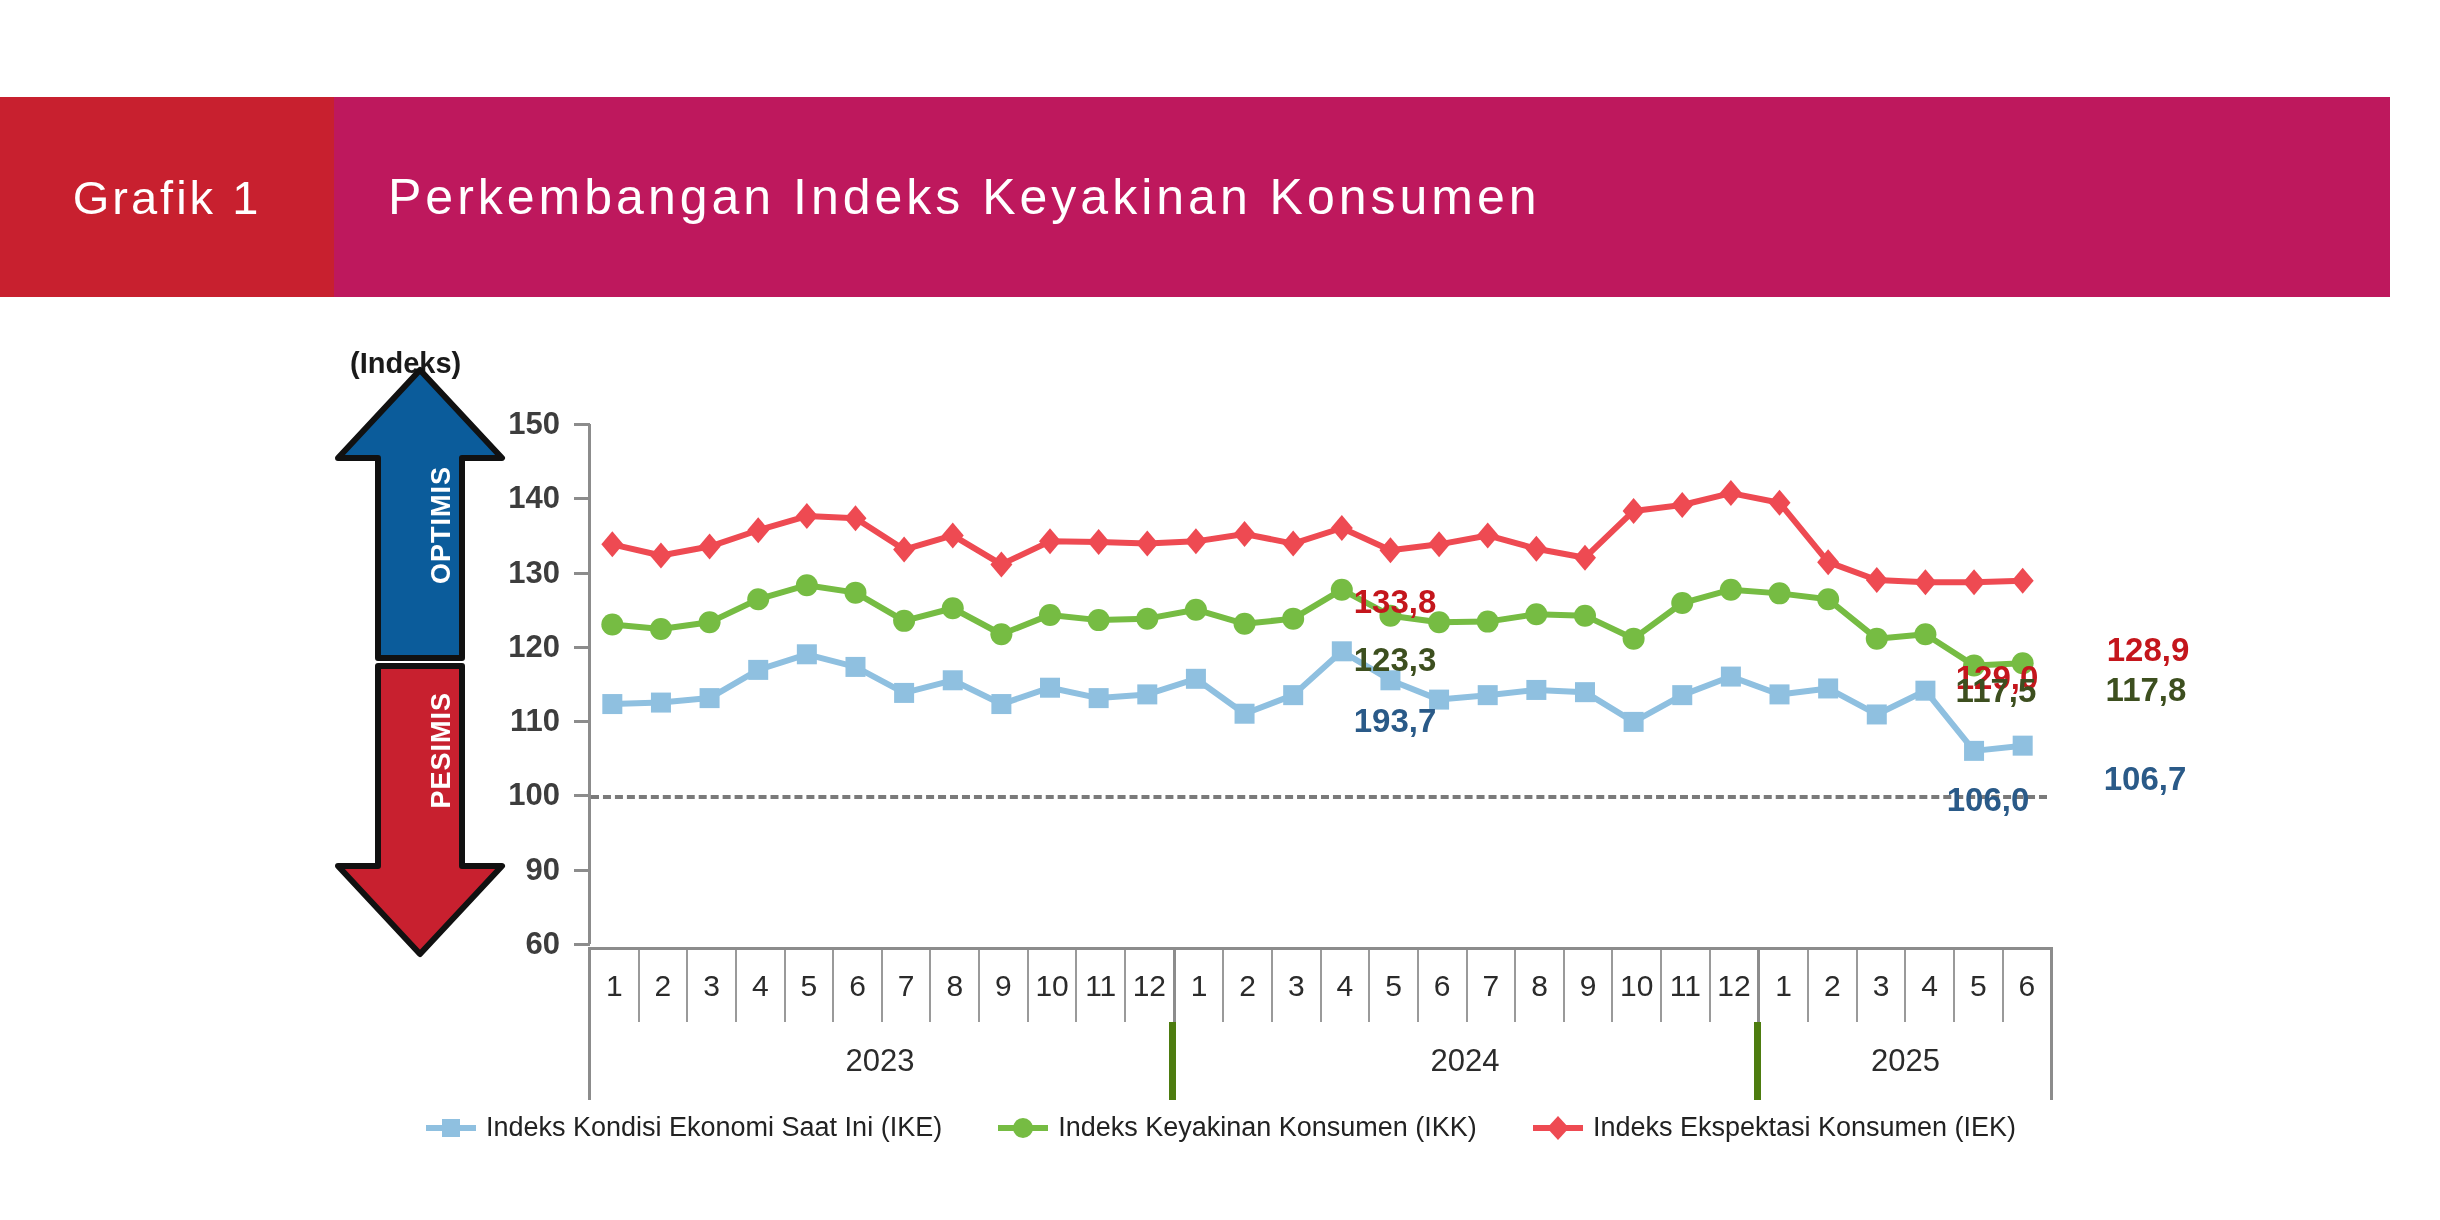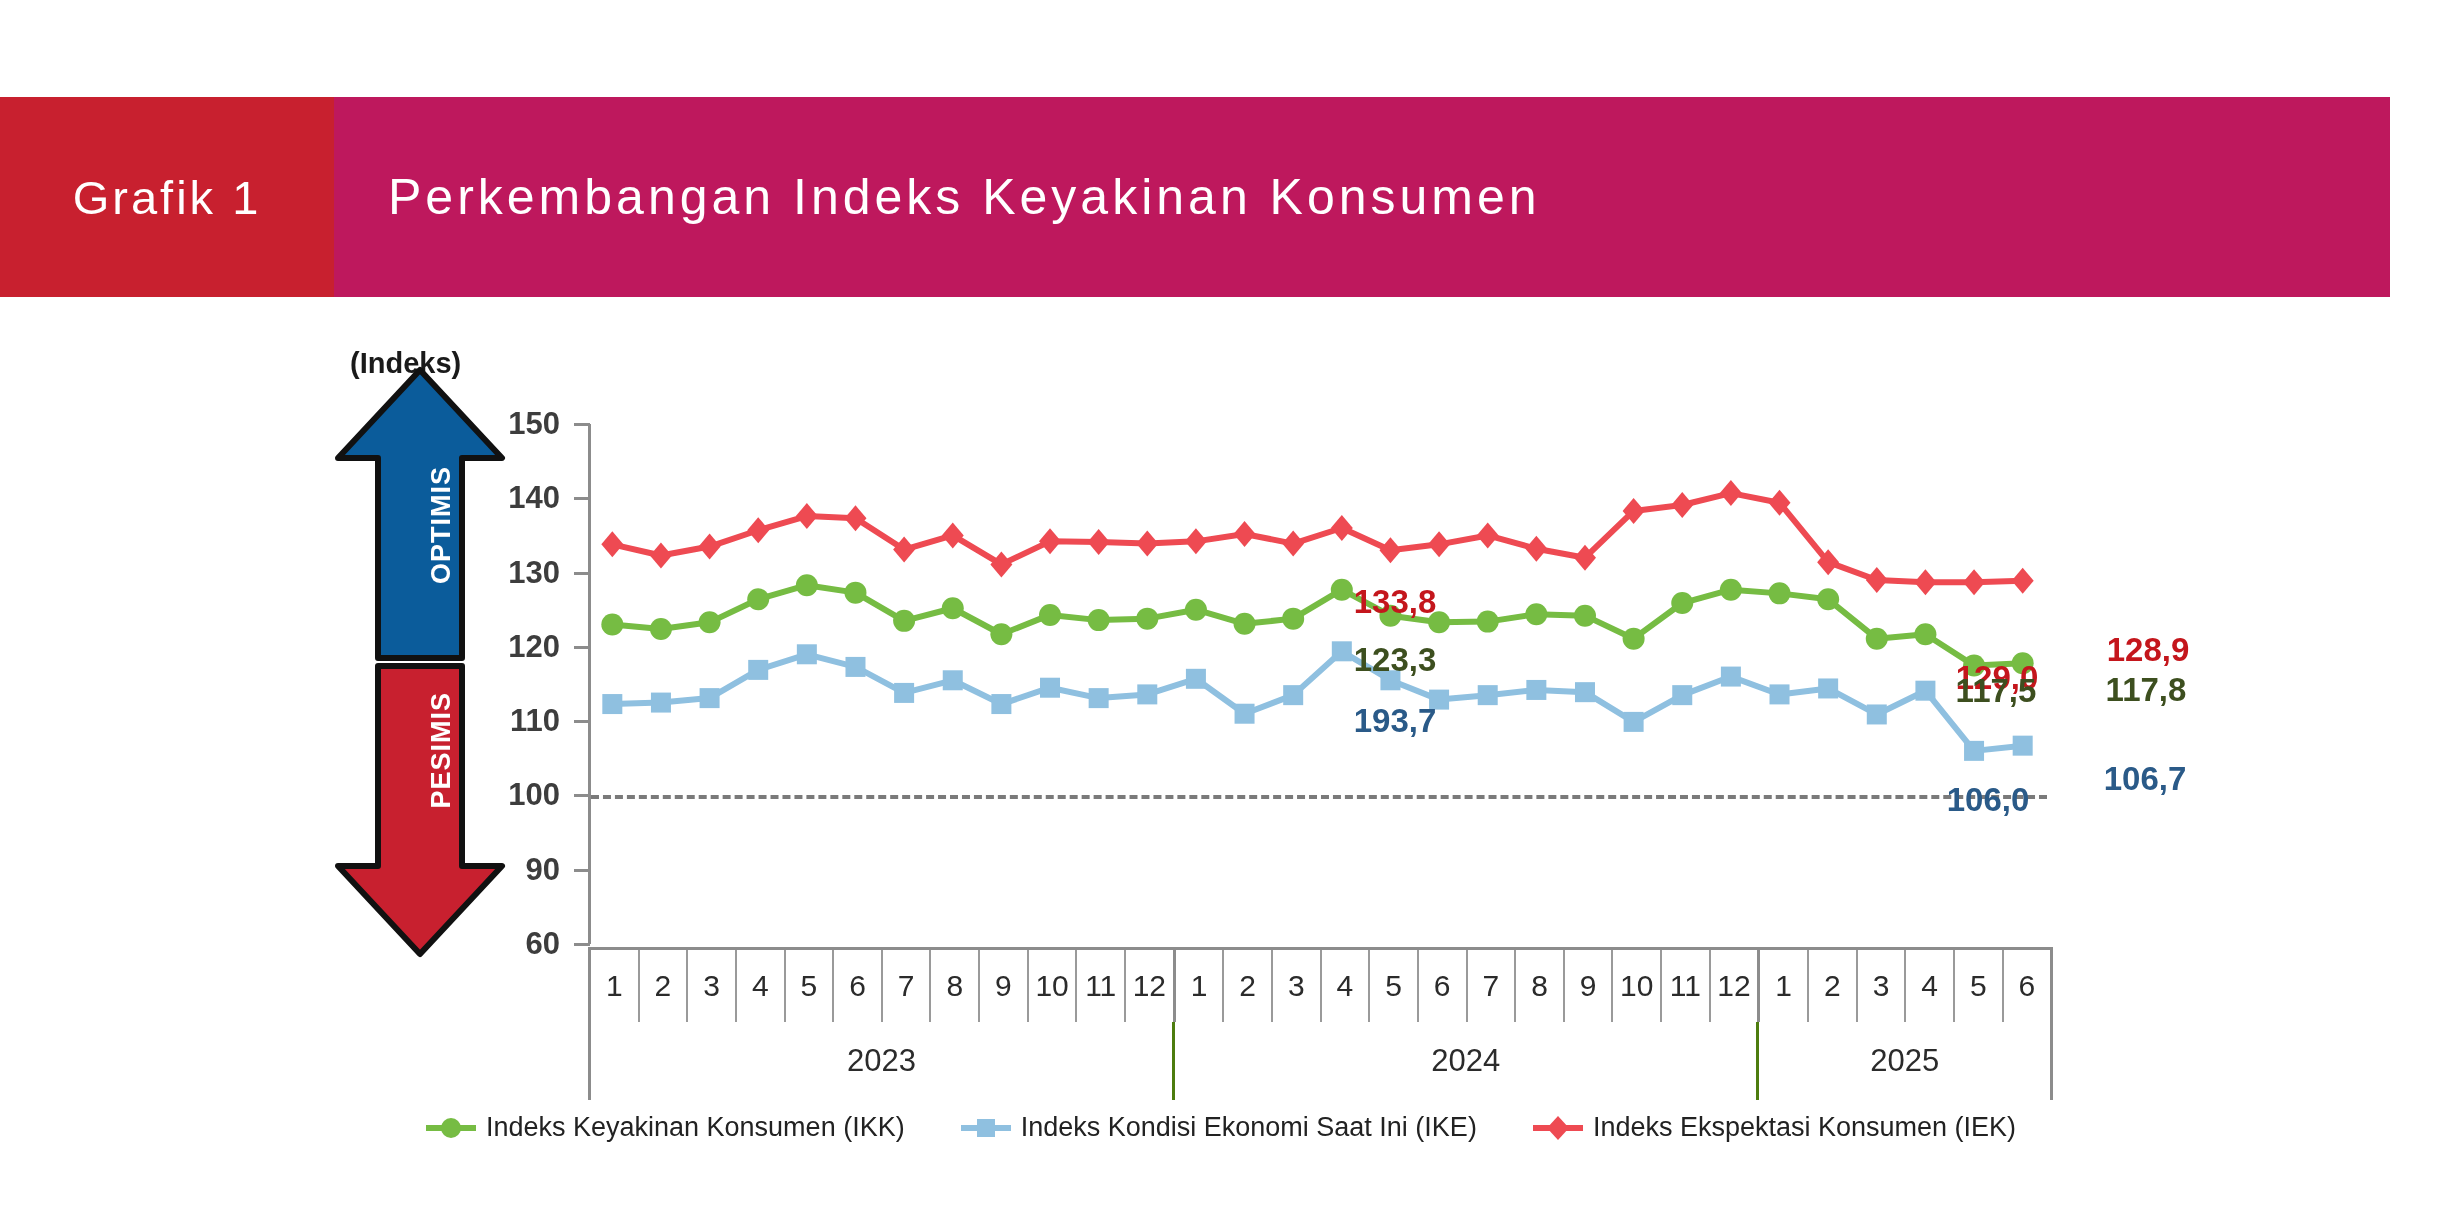--- a/index.html
+++ b/index.html
@@ -137,21 +137,21 @@
   .year-row {
     display: flex;
     height: 78px;
   }
   .year-cell {
     display: flex;
     align-items: center;
     justify-content: center;
     font-size: 31px;
     color: #2b2b2b;
-    border-right: 3px solid #4d7c0f;
+    border-right: 7px solid #4d7c0f;
     box-sizing: border-box;
   }
   .year-cell:last-child { border-right: none; }
 
   
   .arrows {
     position: absolute;
     left: 330px;
     top: 65px;
     width: 180px;
@@ -397,31 +397,31 @@
     <div class="year-row" id="year-row">
         <div class="year-cell" style="flex: 12 0 0px;">2023</div>
         <div class="year-cell" style="flex: 12 0 0px;">2024</div>
         <div class="year-cell" style="flex: 6 0 0px;">2025</div>
       </div>
   </div>
 
   <div class="legend" id="legend">
       <div class="legend-item">
         <svg width="54" height="30" viewBox="0 0 54 30">
+          <line x1="2" y1="15" x2="52" y2="15" stroke="#8fc0e0" stroke-width="6"></line>
+          <rect x="18" y="6" width="18" height="18" fill="#8fc0e0"></rect>
+        </svg>
+        <span class="legend-text">Indeks Kondisi Ekonomi Saat Ini (IKE)</span>
+      </div>
+      <div class="legend-item">
+        <svg width="54" height="30" viewBox="0 0 54 30">
           <line x1="2" y1="15" x2="52" y2="15" stroke="#76bc43" stroke-width="6"></line>
           <circle cx="27" cy="15" r="10" fill="#76bc43"></circle>
         </svg>
         <span class="legend-text">Indeks Keyakinan Konsumen (IKK)</span>
-      </div>
-      <div class="legend-item">
-        <svg width="54" height="30" viewBox="0 0 54 30">
-          <line x1="2" y1="15" x2="52" y2="15" stroke="#8fc0e0" stroke-width="6"></line>
-          <rect x="18" y="6" width="18" height="18" fill="#8fc0e0"></rect>
-        </svg>
-        <span class="legend-text">Indeks Kondisi Ekonomi Saat Ini (IKE)</span>
       </div>
       <div class="legend-item">
         <svg width="54" height="30" viewBox="0 0 54 30">
           <line x1="2" y1="15" x2="52" y2="15" stroke="#ee4a52" stroke-width="6"></line>
           <polygon points="27,3 38,15 27,27 16,15" fill="#ee4a52"></polygon>
         </svg>
         <span class="legend-text">Indeks Ekspektasi Konsumen (IEK)</span>
       </div>
     </div>
 </div>

